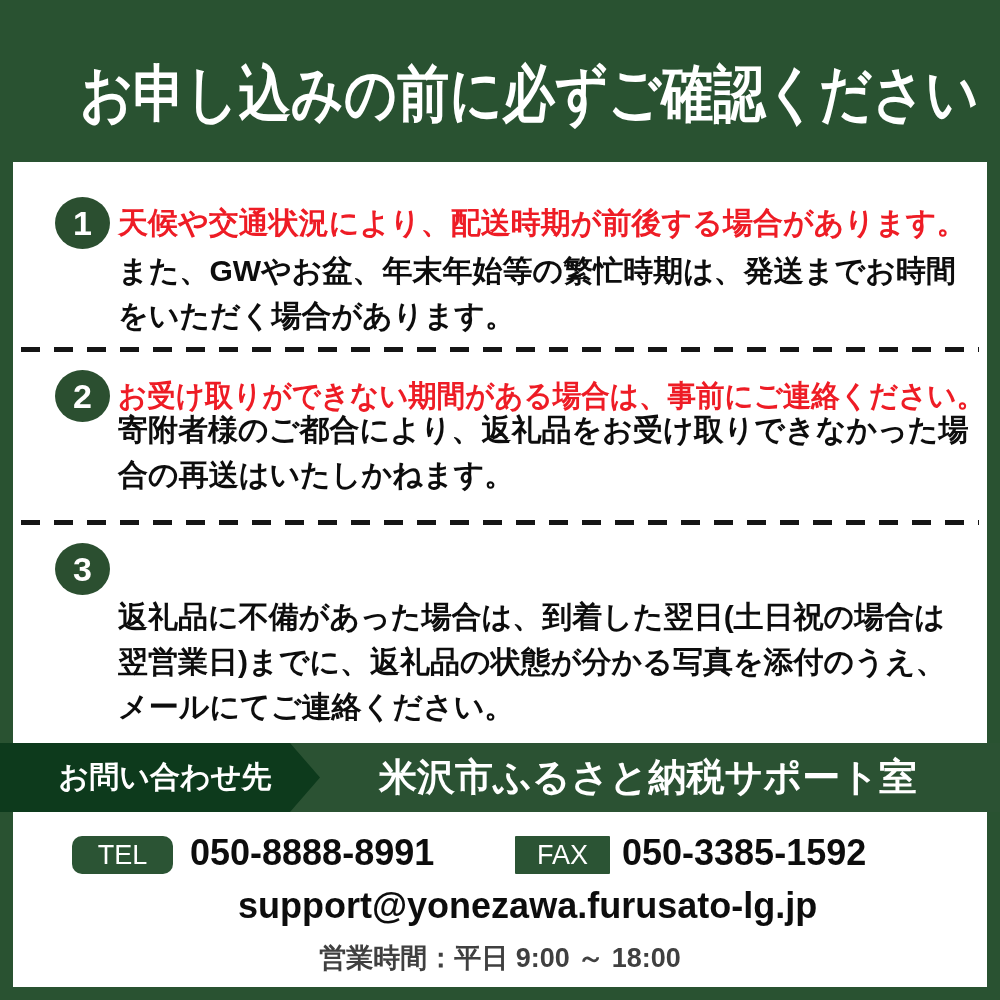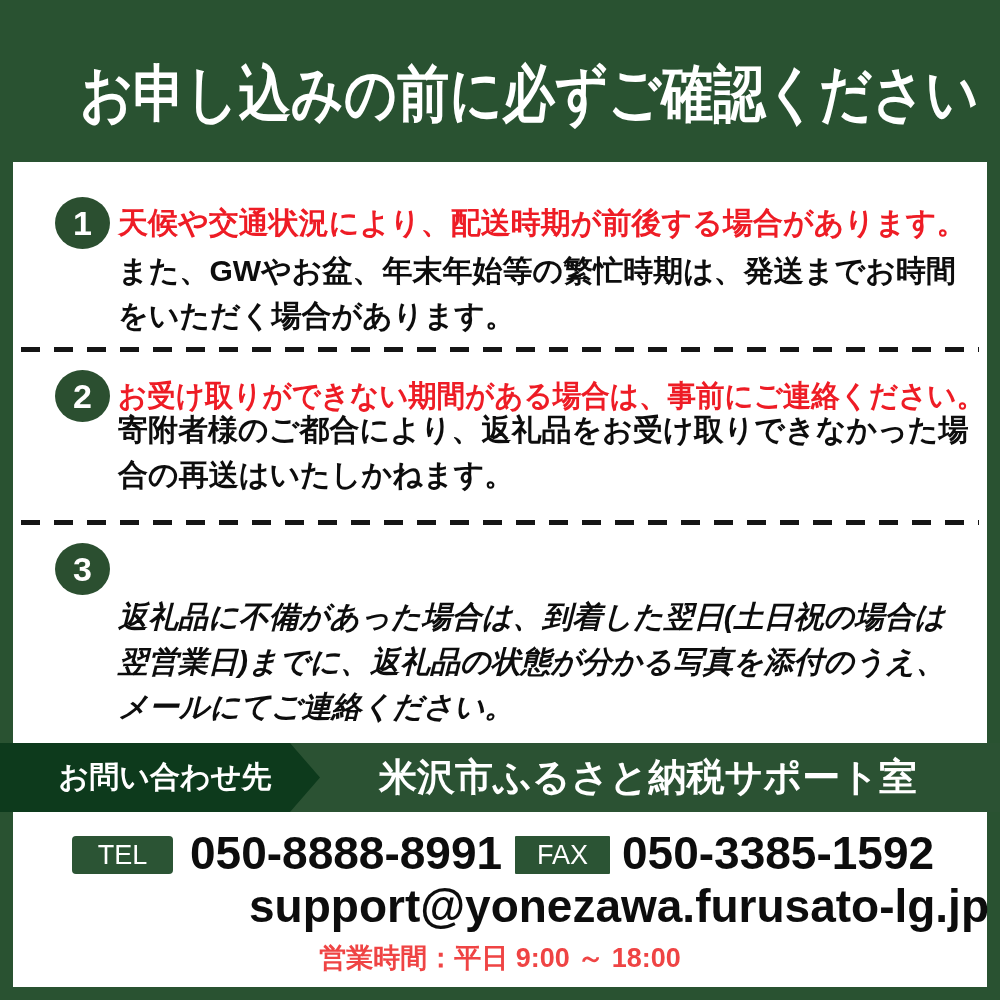--- a/index.html
+++ b/index.html
@@ -66,21 +66,21 @@
     position: absolute;
     left: 105px;
     color: #0d0d0d;
     font-size: 30px;
     font-weight: 700;
     line-height: 45px;
     white-space: pre-line;
   }
   .body-1 { top: 86px; }
   .body-2 { top: 245px; }
-  .body-3 { top: 432px; font-style: italic; }
+  .body-3 { top: 432px; }
 
   .sep {
     position: absolute;
     left: 8px; right: 8px; height: 5px;
     background: repeating-linear-gradient(90deg, #151515 0 19px, transparent 19px 33px);
   }
   .sep-1 { top: 185px; }
   .sep-2 { top: 358px; }
 
   
@@ -122,41 +122,41 @@
     background: #ffffff;
   }
   .pill {
     position: absolute;
     background: #2b5434;
     color: #ffffff;
     display: flex; align-items: center; justify-content: center;
     font-weight: 400;
     white-space: nowrap;
   }
-  .pill-tel   { left: 59px;  top: 24px; width: 101px; height: 38px; border-radius: 4px;  font-size: 27px; }
+  .pill-tel   { left: 59px;  top: 24px; width: 101px; height: 38px; border-radius: 10px;  font-size: 27px; }
   .pill-fax   { left: 502px; top: 24px; width: 95px;  height: 38px; border-radius: 1px;  font-size: 27px; }
   .pill-email { left: 59px;  top: 74px; width: 150px; height: 44px; border-radius: 11px; font-size: 30px; }
 
   .contact-value {
     position: absolute;
     color: #0d0d0d;
-    font-size: 46px;
+    font-size: 36px;
     font-weight: 700;
     line-height: 44px;
     white-space: nowrap;
   }
   .val-tel   { left: 177px; top: 19px; }
   .val-fax   { left: 609px; top: 19px; }
-  .val-email { left: 236px; top: 72px; }
+  .val-email { left: 225px; top: 72px; }
 
   .hours {
     position: absolute;
     left: 0; top: 128px; width: 974px;
     text-align: center;
-    color: #ef4444;
+    color: #404040;
     font-size: 27px;
     font-weight: 600;
     white-space: nowrap;
   }
 </style>
 </head>
 <body>
 
 <div class="canvas">
 

